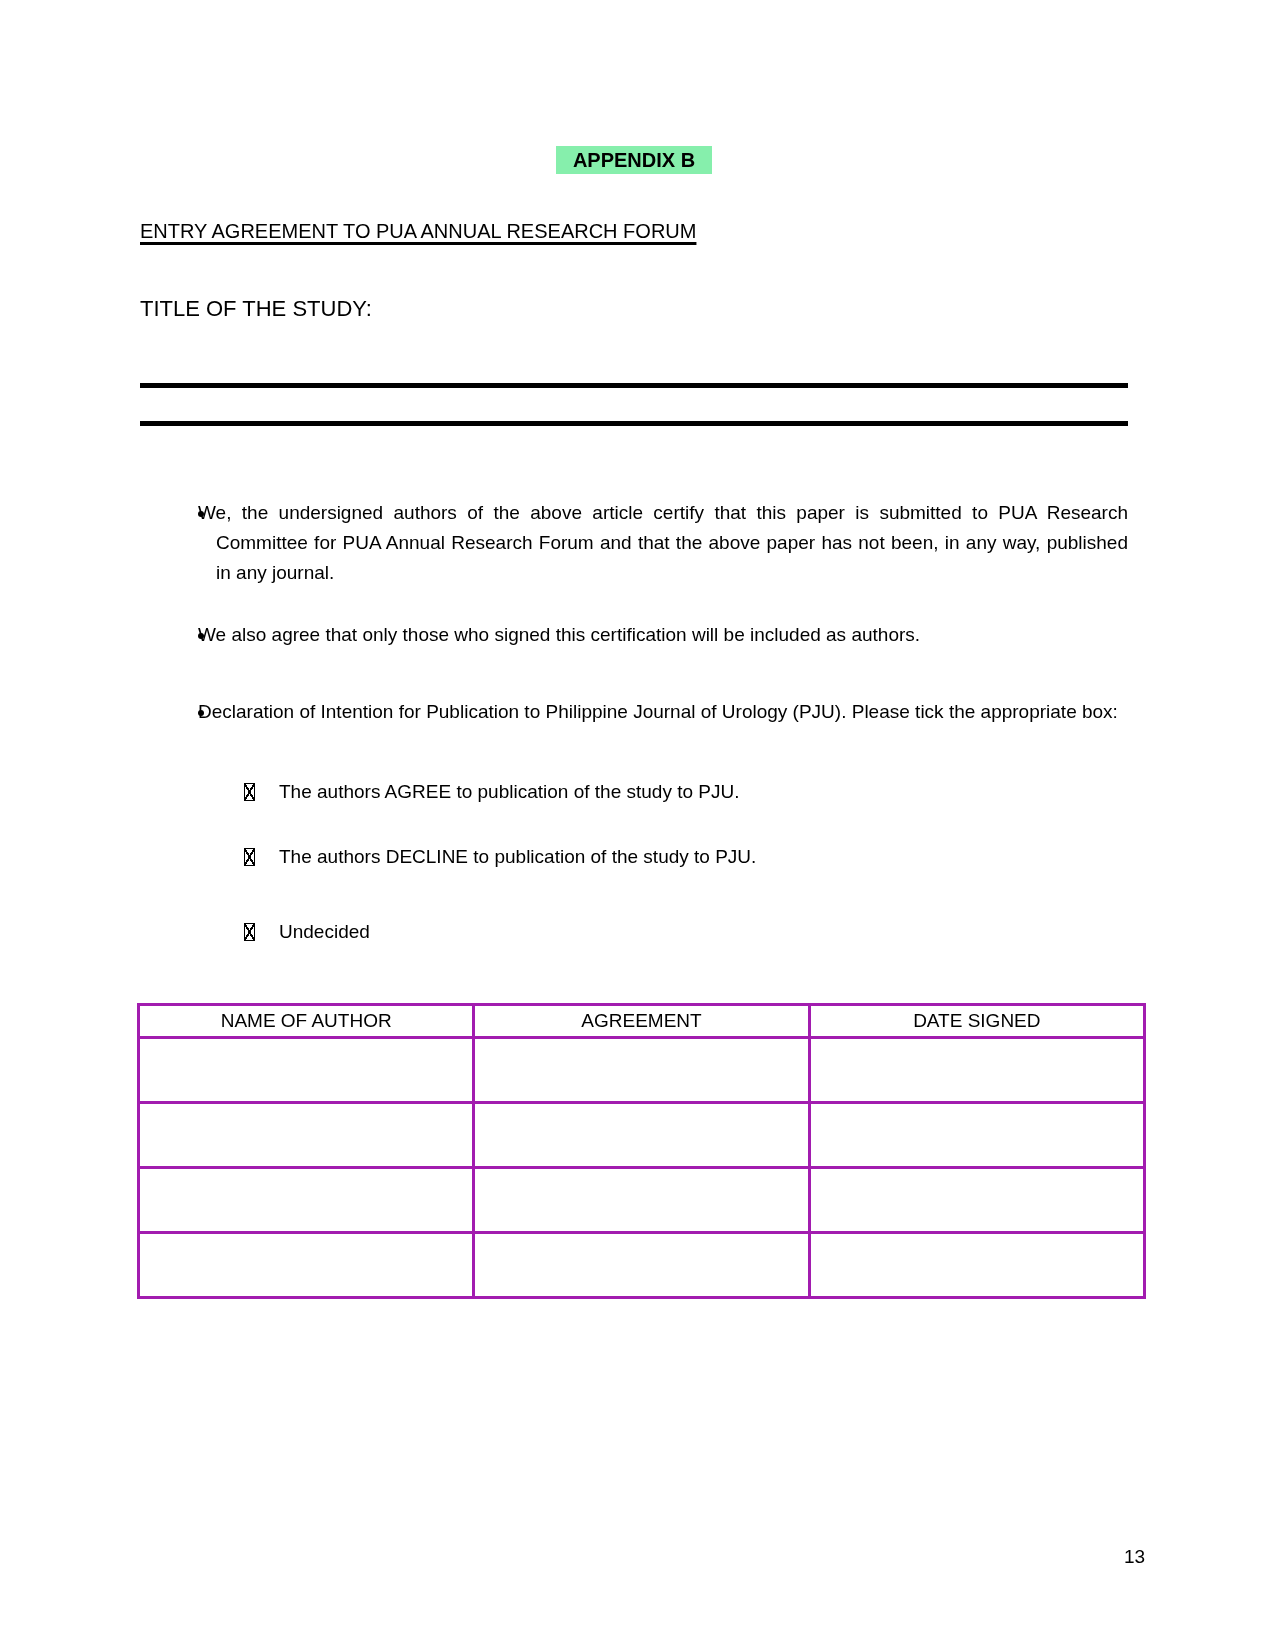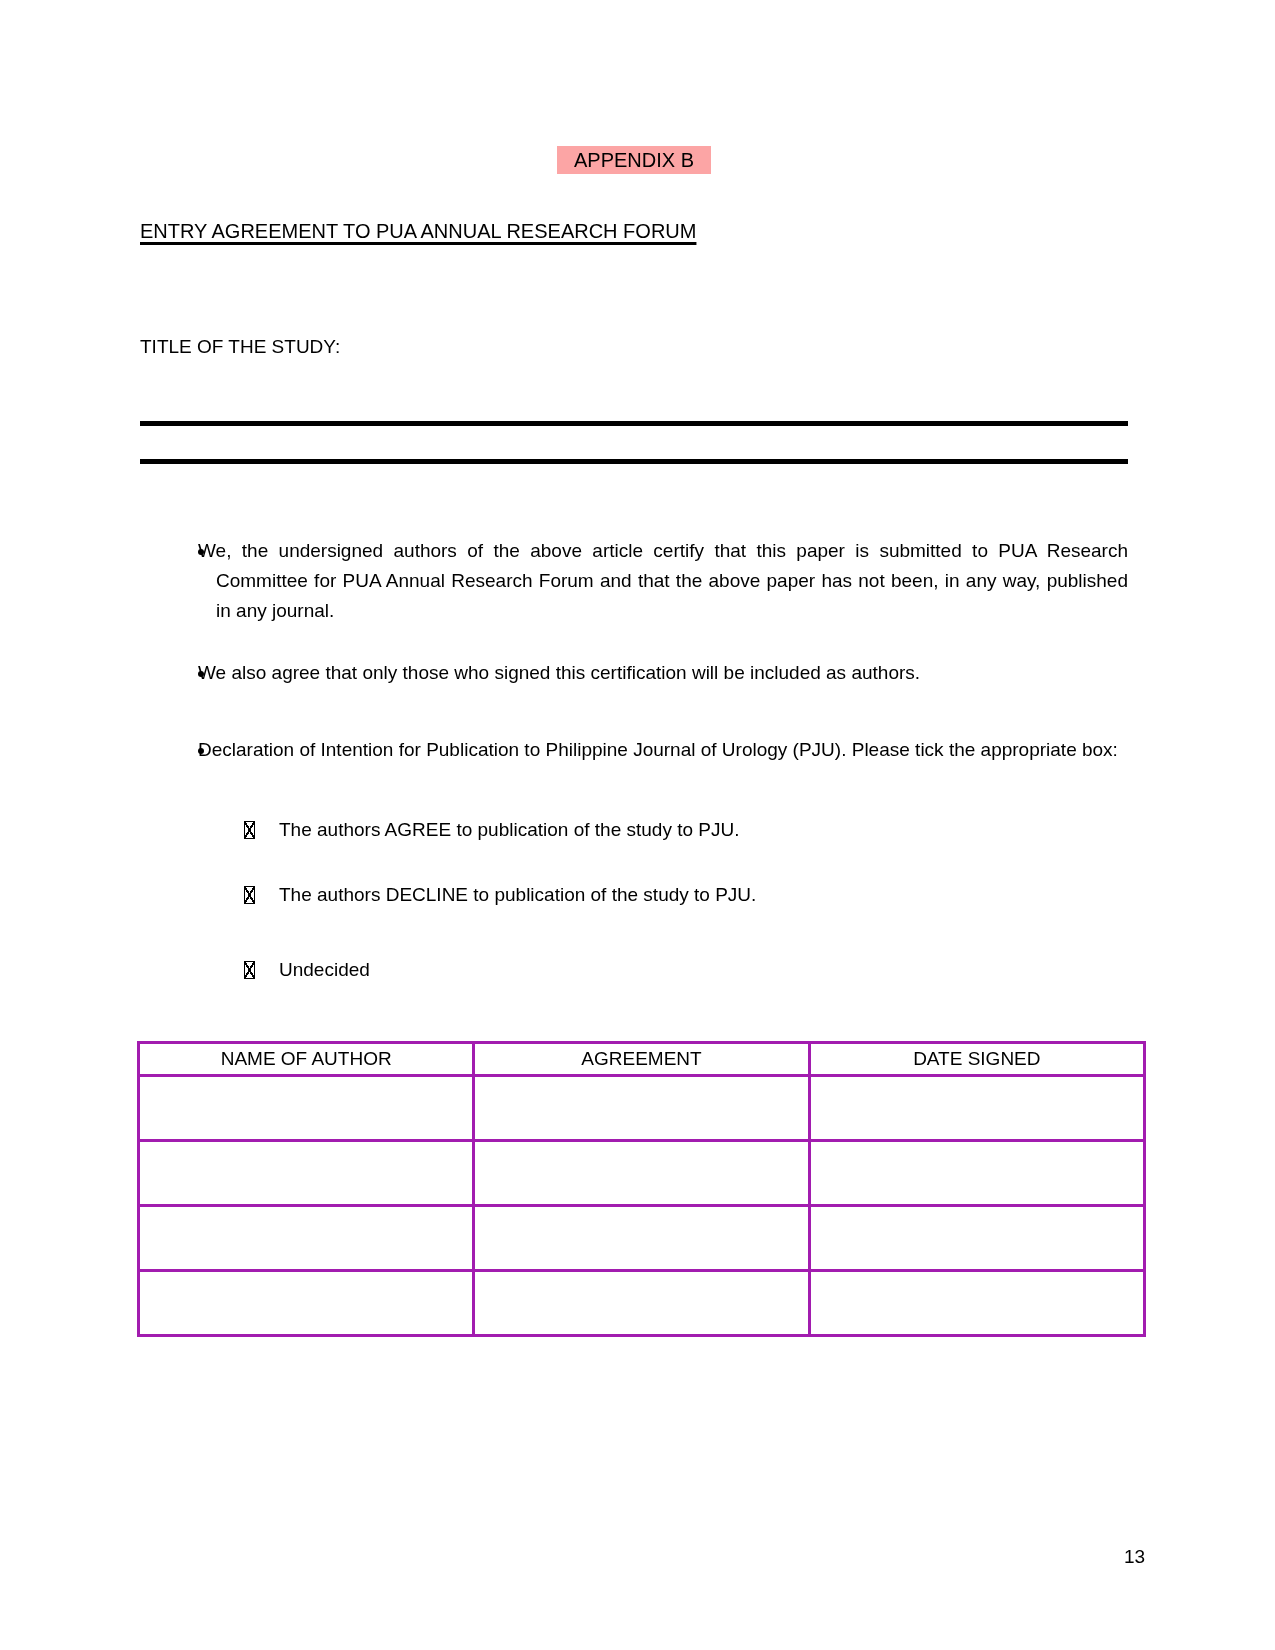--- a/index.html
+++ b/index.html
@@ -18,40 +18,40 @@
     top: 0;
     width: 988px;
   }
   .appendix-row {
     margin-top: 146px;
     text-align: center;
     height: 28px;
   }
   .appendix {
     display: inline-block;
-    background: #fca5a5;
-    font-weight: normal;
+    background: #86efac;
+    font-weight: bold;
     font-size: 20px;
     line-height: 28px;
     padding: 0 17px;
   }
   .heading { margin-top: 40px; }
   .heading div {
     font-weight: normal;
     font-size: 20px;
     line-height: 35px;
   }
   .heading span {
     text-decoration: underline;
     text-decoration-thickness: 2.5px;
     text-underline-offset: 4px;
   }
   .study-title-label {
-    margin-top: 86px;
-    font-size: 19px;
+    margin-top: 48px;
+    font-size: 22px;
     line-height: 24px;
   }
   .rule {
     height: 5px;
     background: #000000;
     width: 988px;
   }
   .rule-1 { margin-top: 62px; }
   .rule-2 { margin-top: 33px; }
   ul.bullets {

